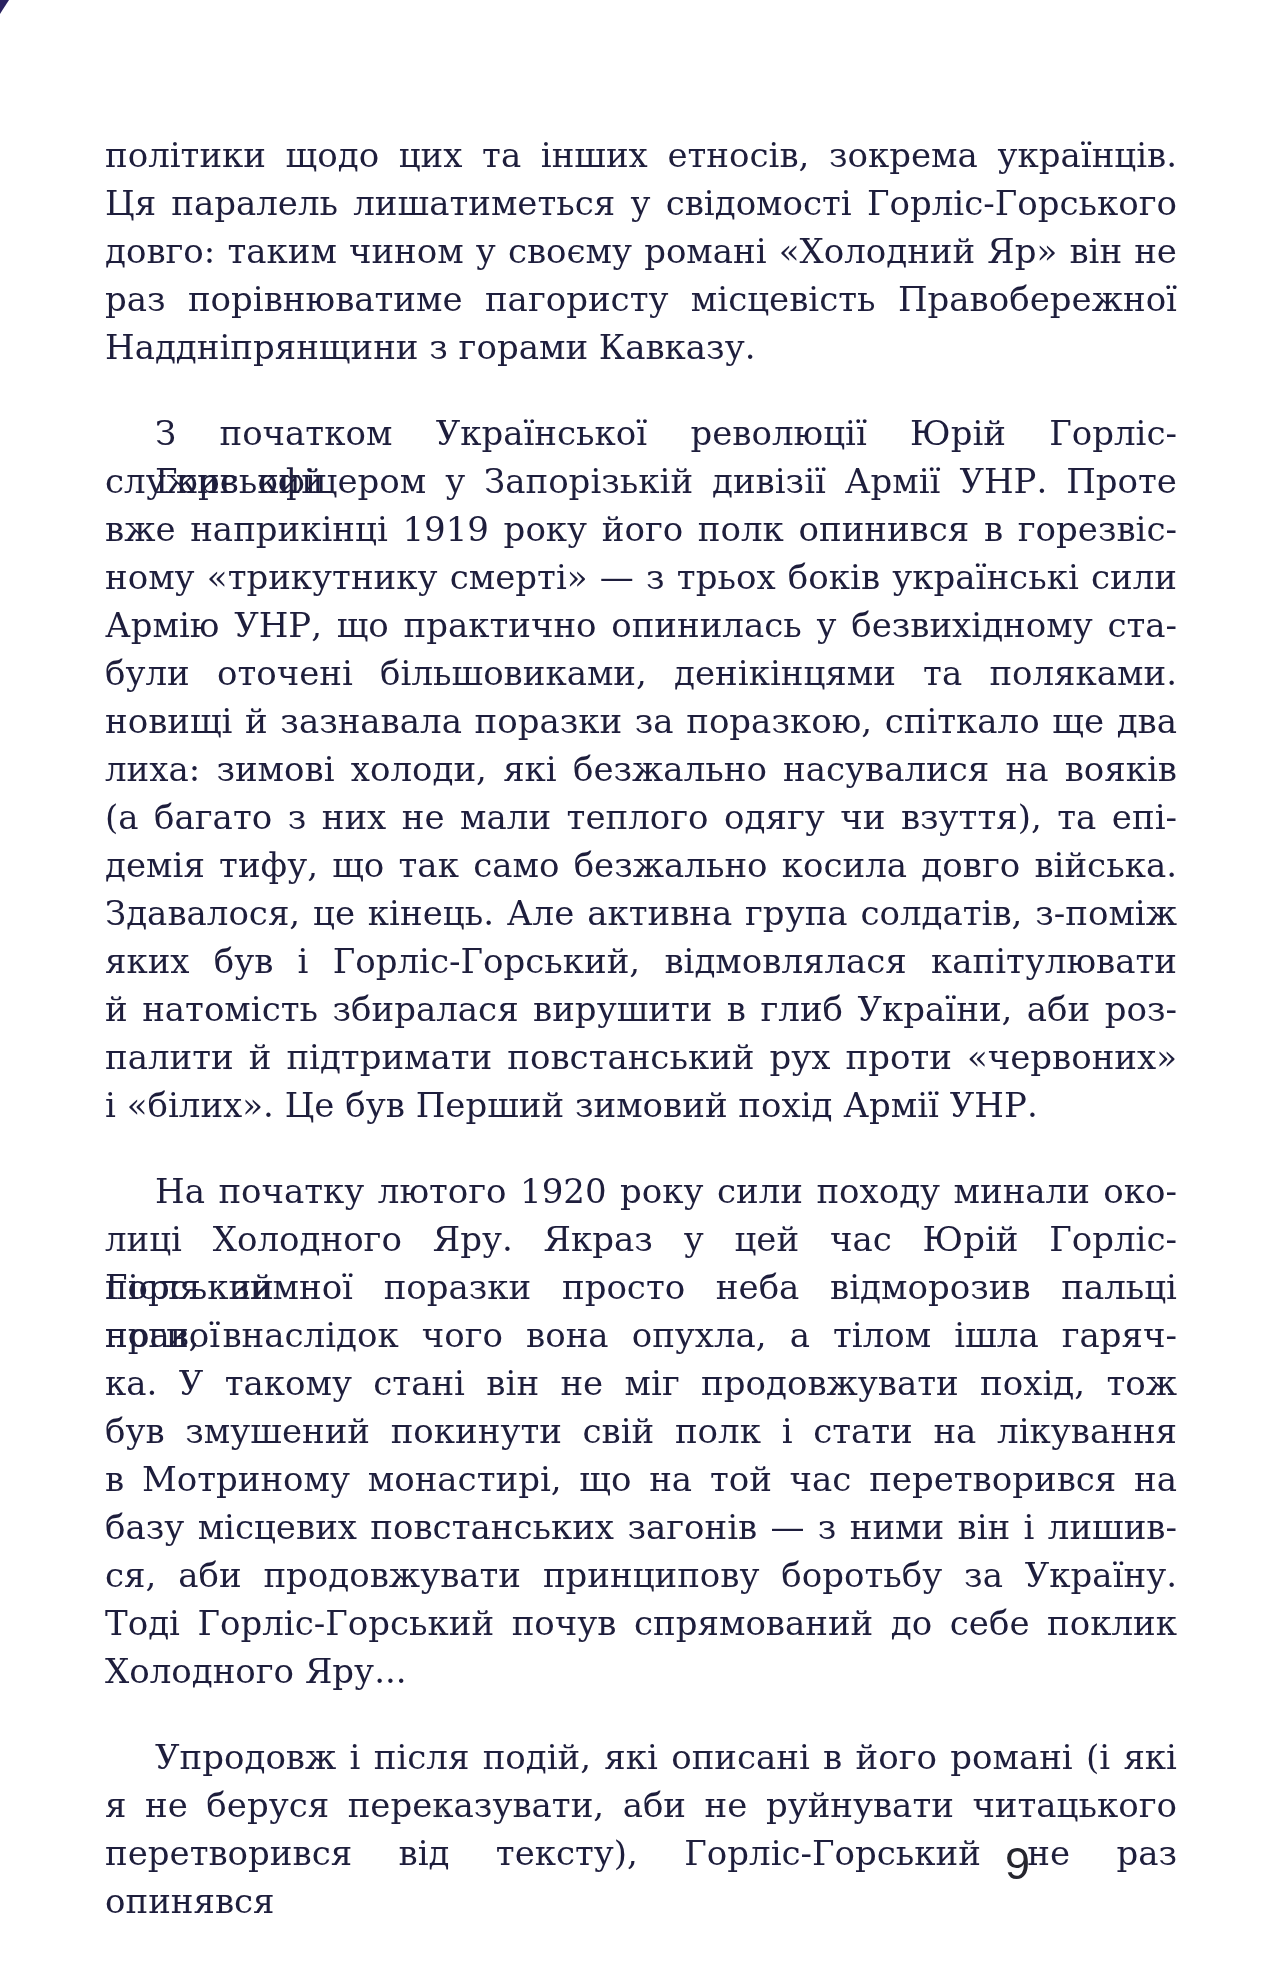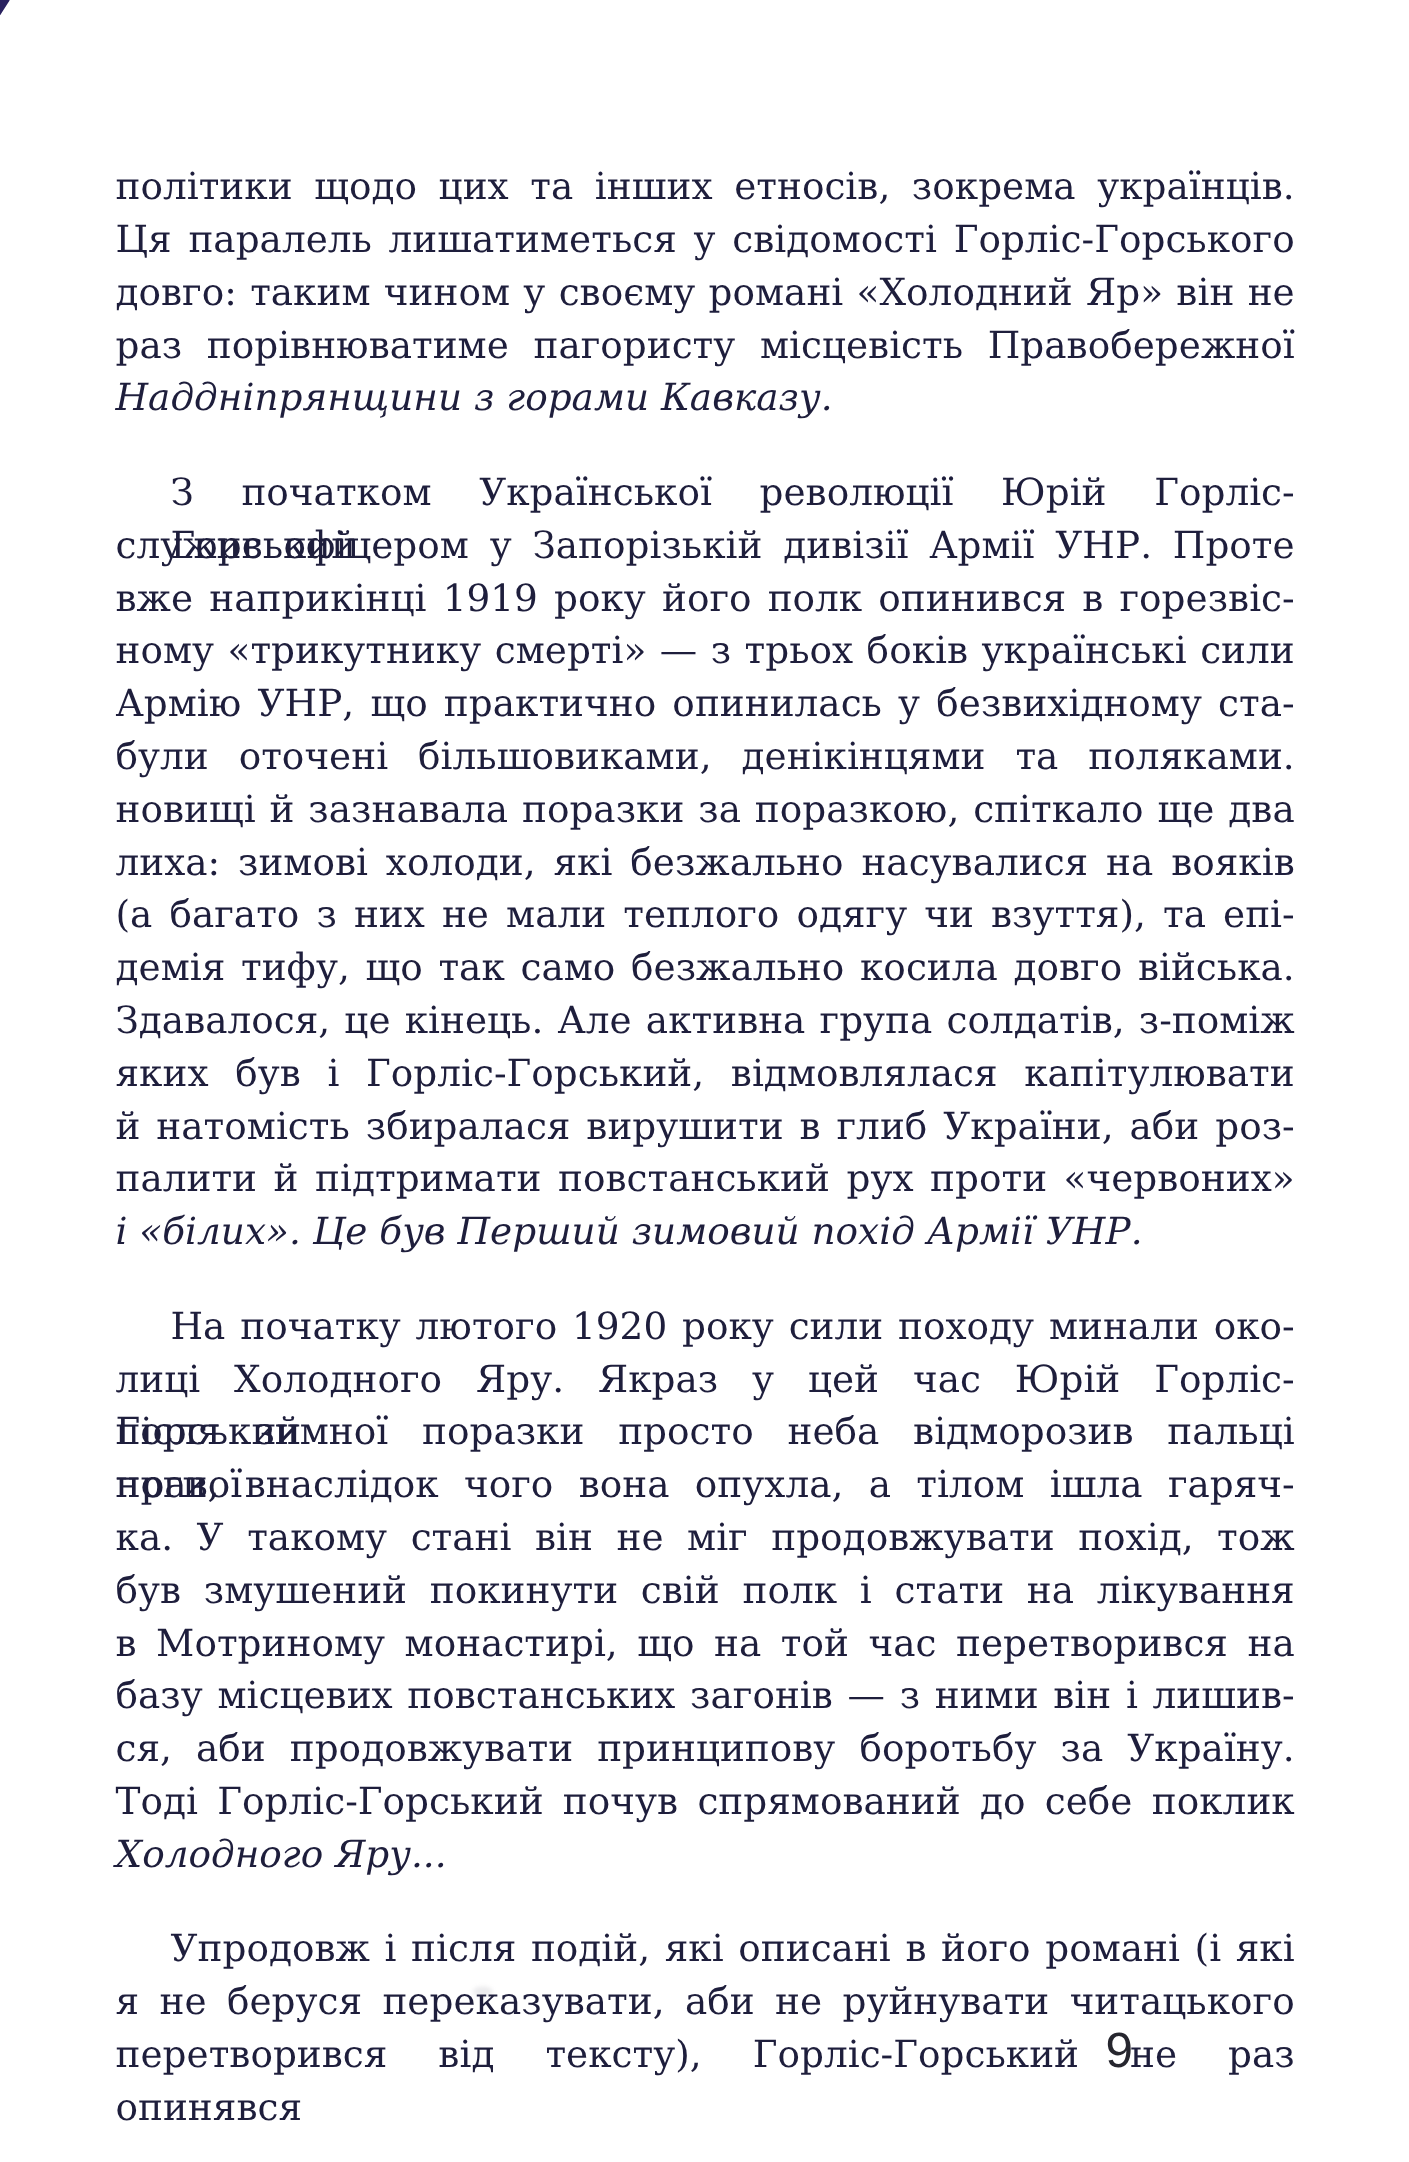--- a/index.html
+++ b/index.html
@@ -20,21 +20,21 @@
     left: 0;
     top: 0;
     width: 9px;
     height: 14px;
     background: #2a2260;
     clip-path: polygon(0 0, 100% 0, 35% 65%, 0 100%);
   }
   .text-block {
     position: absolute;
     left: 105px;
-    top: 146px;
+    top: 131px;
     width: 1072px;
     color: #1e1e3c;
     font-size: 34px;
     line-height: 48px;
   }
   .paragraph {
     margin: 0;
     padding: 0;
   }
   .line {
@@ -43,21 +43,20 @@
     text-align: justify;
     text-align-last: justify;
     -moz-text-align-last: justify;
   }
   .line.first-indent {
     padding-left: 50px;
     margin-top: 38px;
   }
   .line.para-end {
     text-align-last: left;
-    font-style: italic;
     -moz-text-align-last: left;
   }
   .page-number {
     position: absolute;
     left: 1005px;
     top: 1841px;
     font-family: "Liberation Sans", sans-serif;
     font-size: 45px;
     line-height: 45px;
     color: #26262e;

